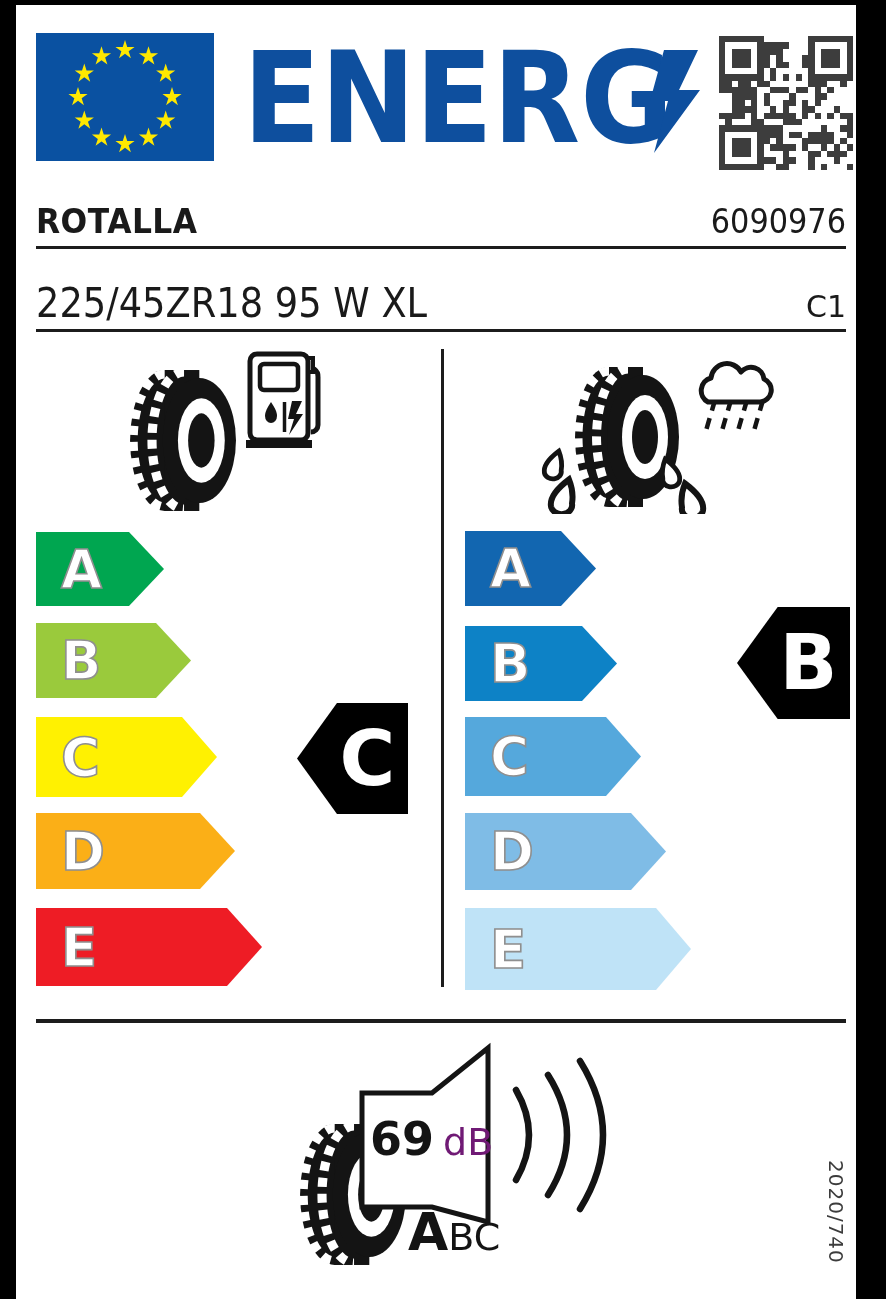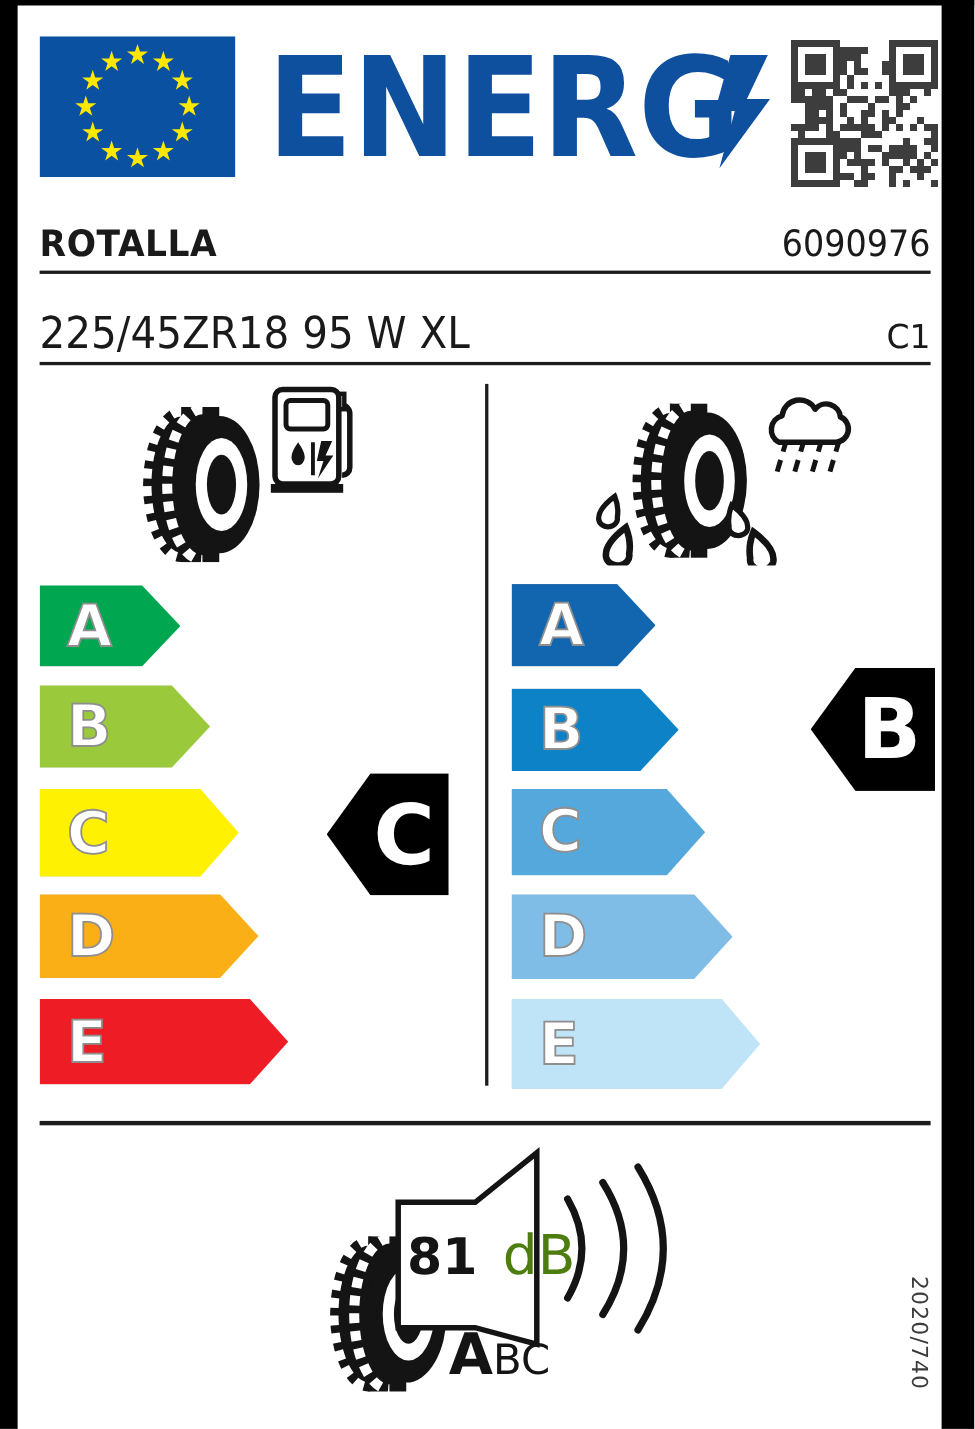--- a/index.html
+++ b/index.html
@@ -59,21 +59,21 @@
           clip-path:polygon(100% 0,36% 0,0 50%,36% 100%,100% 100%);}
   .rating span{color:#fff;font-weight:bold;font-size:76px;line-height:1;padding-left:30px;}
   .rating-fuel{left:297px;top:703px;width:111px;height:111px;}
   .rating-wet{left:737px;top:607px;width:113px;height:112px;}
 
   
   .tire-noise{left:296px;top:1122px;width:112px;height:146px;}
   .speaker{left:353px;top:1042px;width:142px;height:186px;z-index:2;}
   .noise-text{left:370px;top:1116px;z-index:3;display:flex;align-items:baseline;white-space:nowrap;}
   .noise-text .db-val{font-size:46px;font-weight:bold;color:#141414;line-height:1;}
-  .noise-text .db-unit{font-size:50px;color:#4d7c0f;margin-left:23px;line-height:1;}
+  .noise-text .db-unit{font-size:38px;color:#701a75;margin-left:9px;line-height:1;}
   .waves{left:508px;top:1055px;width:100px;height:160px;overflow:visible;z-index:2;}
   .noise-class{left:408px;top:1206px;z-index:3;display:flex;align-items:baseline;color:#141414;}
   .noise-class .big{font-size:52px;font-weight:bold;line-height:1;}
   .noise-class .rest{font-size:38px;line-height:1;}
   .regulation{left:824px;top:1160px;font-size:20px;color:#3c3c3c;letter-spacing:1px;
               writing-mode:vertical-rl;}
   svg{display:block;}
 </style>
 </head>
 <body>
@@ -451,21 +451,21 @@
 
   <svg class="abs tire-noise" viewBox="0 0 110 145" preserveAspectRatio="none">
     <use href="#tire"></use>
   </svg>
 
   <svg class="abs speaker" viewBox="0 0 142 186">
     <path d="M9,51 L79,51 L135,6 L135,180 L79,165 L9,165 Z" fill="#fff" stroke="#141414" stroke-width="5" stroke-linejoin="miter"></path>
   </svg>
 
   <div class="abs noise-text">
-    <span class="db-val">81</span>
+    <span class="db-val">69</span>
     <span class="db-unit">dB</span>
   </div>
 
   <svg class="abs waves" viewBox="0 0 100 160">
     <g fill="none" stroke="#141414" stroke-width="6.5" stroke-linecap="round">
       <path d="M8,35 Q34,80 8,125"></path>
       <path d="M40,20 Q78,80 40,140"></path>
       <path d="M72,6 Q118,80 72,154"></path>
     </g>
   </svg>

